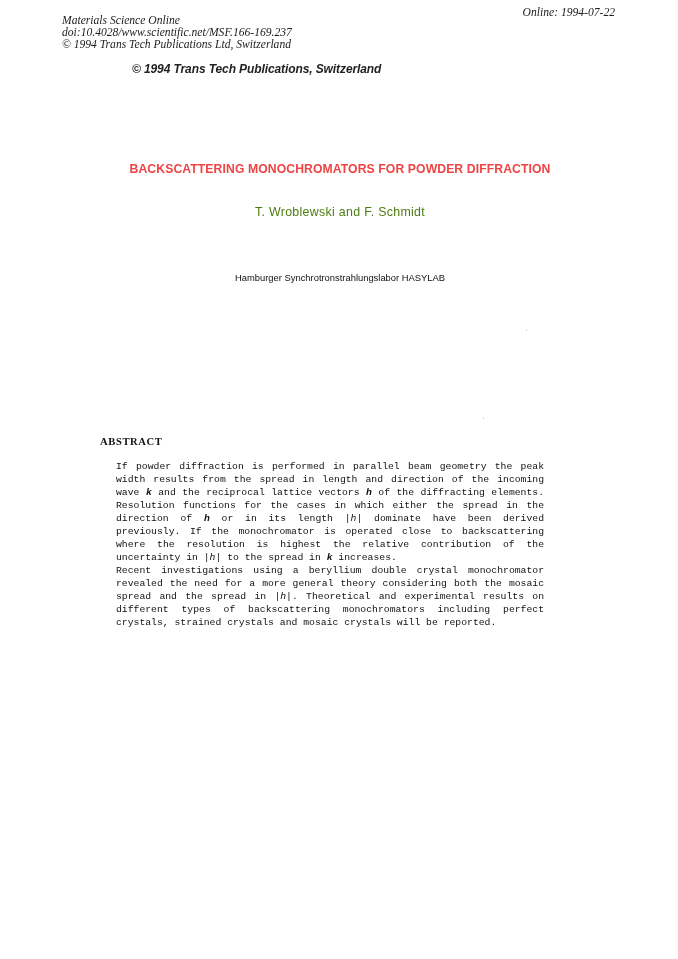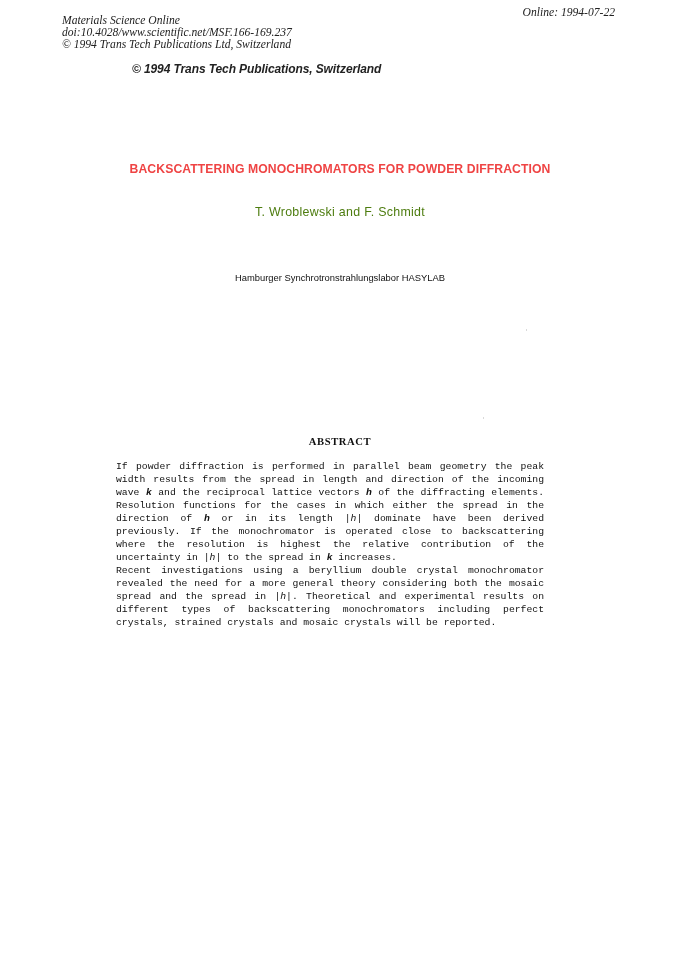--- a/index.html
+++ b/index.html
@@ -41,21 +41,20 @@
     letter-spacing: 0.3px;
   }
   .affiliation {
     position: absolute; left: 100px; width: 480px; top: 228px;
     text-align: center;
     font-family: "Liberation Sans", sans-serif;
     font-size: 9.4px; line-height: 11.5px; color: #111; margin-top: 44px;
   }
   .abstract-heading {
     position: absolute; left: 100px; width: 480px; top: 435px;
-    text-align: center;
     font-family: "Liberation Serif", serif; font-weight: bold;
     font-size: 10.6px; line-height: 13px; color: #111;
     letter-spacing: 0.6px;
   }
   .abstract-body {
     position: absolute; left: 116px; width: 428px; top: 460px;
     font-family: "Liberation Serif", serif;
     font-size: 9.75px; line-height: 13px; color: #111;
     text-align: justify;
   }

